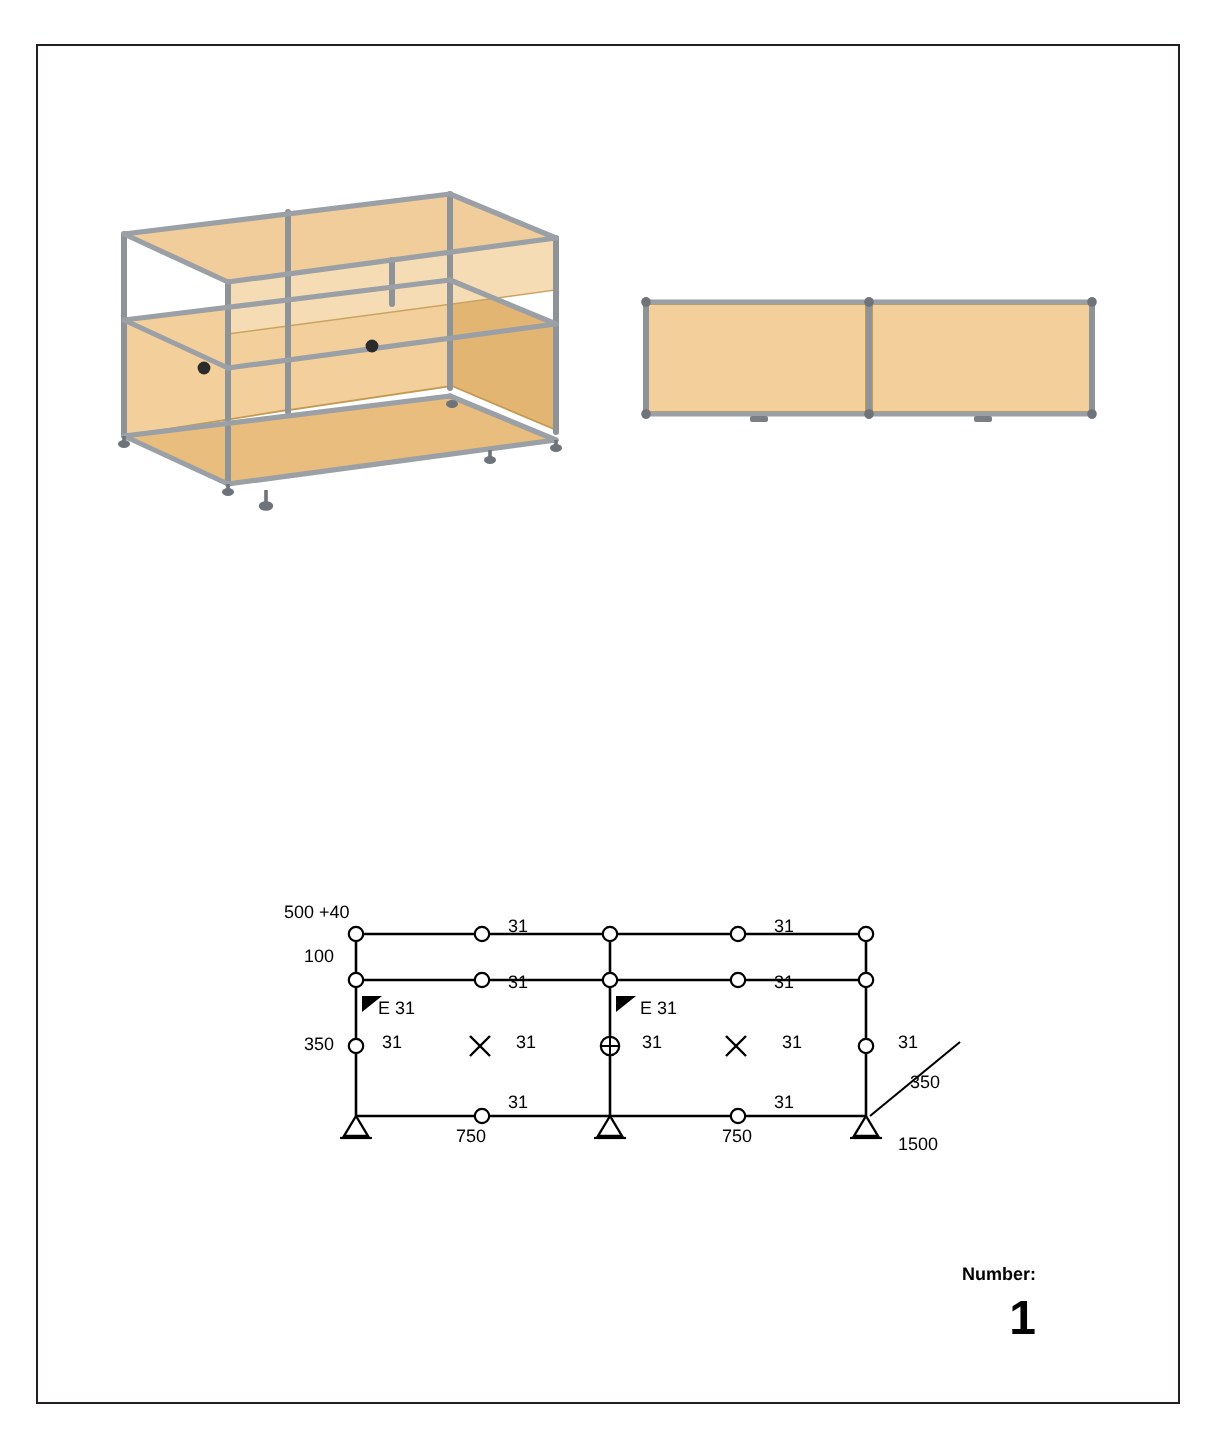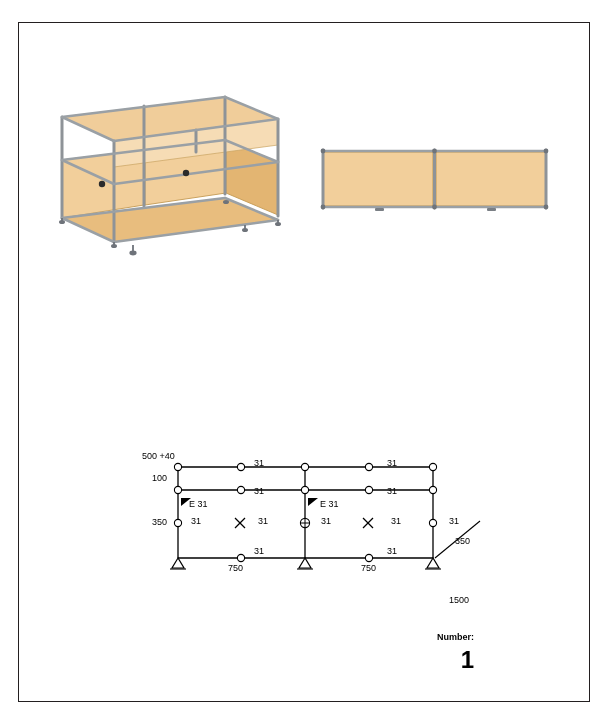--- a/index.html
+++ b/index.html
@@ -10,21 +10,21 @@
   body {
     width: 608px;
     height: 724px;
     font-family: "Liberation Sans", sans-serif;
     position: relative;
     overflow: hidden;
   }
   #sheet {
     position: absolute;
     left: 0; top: 0;
-    width: 504px; height: 724px;
+    width: 504px; height: 724px; padding-left: 44px;
   }
   .frame {
     position: absolute;
     left: 18px;
     top: 22px;
     width: 572px;
     height: 680px;
     border: 1px solid #231f20;
     box-sizing: border-box;
   }
@@ -253,21 +253,21 @@
       <line x1="285" y1="113" x2="330" y2="76" stroke="#000000" stroke-width="1.1"></line>
     </svg>
   </div>
 
   <div class="label" style="left:142px; top:452px;">500 +40</div>
   <div class="label" style="left:152px; top:474px;">100</div>
   <div class="label" style="left:152px; top:518px;">350</div>
 
   <div class="label" style="left:228px; top:564px;">750</div>
   <div class="label" style="left:361px; top:564px;">750</div>
-  <div class="label" style="left:449px; top:596px;text-align:right;">1500</div>
+  <div class="label" style="left:449px; top:568px;text-align:right;">1500</div>
 
   <div class="label" style="left:455px; top:537px;">350</div>
 
   <div class="label" style="left:254px; top:459px;">31</div>
   <div class="label" style="left:387px; top:459px;">31</div>
   <div class="label" style="left:254px; top:487px;">31</div>
   <div class="label" style="left:387px; top:487px;">31</div>
   <div class="label" style="left:191px; top:517px;">31</div>
   <div class="label" style="left:258px; top:517px;">31</div>
   <div class="label" style="left:321px; top:517px;">31</div>

